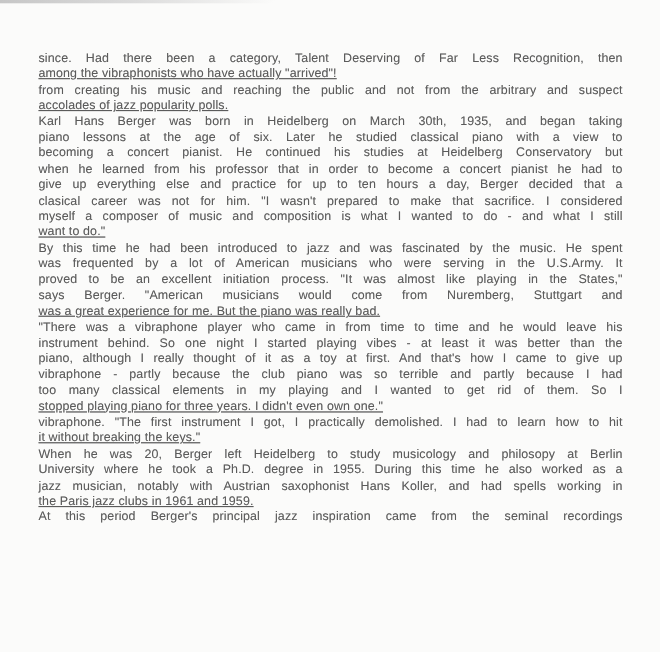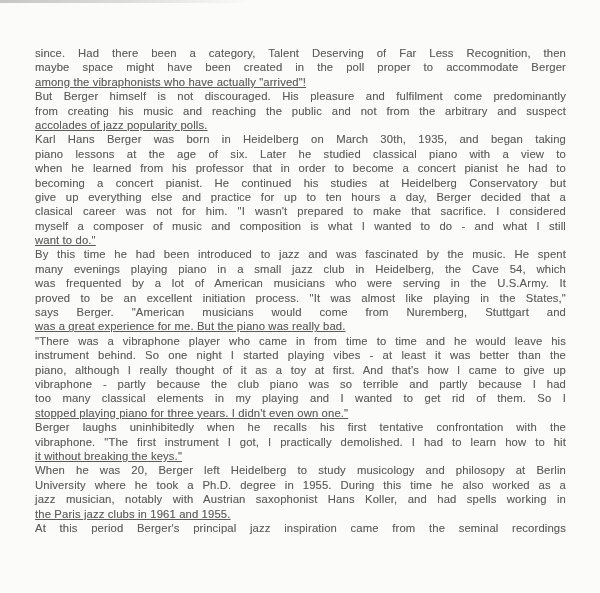--- a/index.html
+++ b/index.html
@@ -54,47 +54,43 @@
     text-decoration: underline;
   }
 </style>
 </head>
 <body>
 
 <div class="page">
   <div class="scan-line"></div>
   <div class="text-block">
       <div class="line">since. Had there been a category, Talent Deserving of Far Less Recognition, then</div>
-      <div class="line">maybe space might have been created in the poll proper to accommodate Berger</div>
       <div class="line para-end">among the vibraphonists who have actually "arrived"!</div>
-      <div class="line">But Berger himself is not discouraged. His pleasure and fulfilment come predominantly</div>
       <div class="line">from creating his music and reaching the public and not from the arbitrary and suspect</div>
       <div class="line para-end">accolades of jazz popularity polls.</div>
       <div class="line">Karl Hans Berger was born in Heidelberg on March 30th, 1935, and began taking</div>
       <div class="line">piano lessons at the age of six. Later he studied classical piano with a view to</div>
+      <div class="line">becoming a concert pianist. He continued his studies at Heidelberg Conservatory but</div>
       <div class="line">when he learned from his professor that in order to become a concert pianist he had to</div>
-      <div class="line">becoming a concert pianist. He continued his studies at Heidelberg Conservatory but</div>
       <div class="line">give up everything else and practice for up to ten hours a day, Berger decided that a</div>
       <div class="line">clasical career was not for him. "I wasn't prepared to make that sacrifice. I considered</div>
       <div class="line">myself a composer of music and composition is what I wanted to do - and what I still</div>
       <div class="line para-end">want to do."</div>
       <div class="line">By this time he had been introduced to jazz and was fascinated by the music. He spent</div>
-      <div class="line">many evenings playing piano in a small jazz club in Heidelberg, the Cave 54, which</div>
       <div class="line">was frequented by a lot of American musicians who were serving in the U.S.Army. It</div>
       <div class="line">proved to be an excellent initiation process. "It was almost like playing in the States,"</div>
       <div class="line">says Berger. "American musicians would come from Nuremberg, Stuttgart and</div>
       <div class="line para-end">was a great experience for me. But the piano was really bad.</div>
       <div class="line">"There was a vibraphone player who came in from time to time and he would leave his</div>
       <div class="line">instrument behind. So one night I started playing vibes - at least it was better than the</div>
       <div class="line">piano, although I really thought of it as a toy at first. And that's how I came to give up</div>
       <div class="line">vibraphone - partly because the club piano was so terrible and partly because I had</div>
       <div class="line">too many classical elements in my playing and I wanted to get rid of them. So I</div>
       <div class="line para-end">stopped playing piano for three years. I didn't even own one."</div>
-      <div class="line">Berger laughs uninhibitedly when he recalls his first tentative confrontation with the</div>
       <div class="line">vibraphone. "The first instrument I got, I practically demolished. I had to learn how to hit</div>
       <div class="line para-end">it without breaking the keys."</div>
       <div class="line">When he was 20, Berger left Heidelberg to study musicology and philosopy at Berlin</div>
       <div class="line">University where he took a Ph.D. degree in 1955. During this time he also worked as a</div>
       <div class="line">jazz musician, notably with Austrian saxophonist Hans Koller, and had spells working in</div>
-      <div class="line para-end">the Paris jazz clubs in 1961 and 1955.</div>
+      <div class="line para-end">the Paris jazz clubs in 1961 and 1959.</div>
       <div class="line">At this period Berger's principal jazz inspiration came from the seminal recordings</div>
     </div>
 </div>
 
 </body></html>

